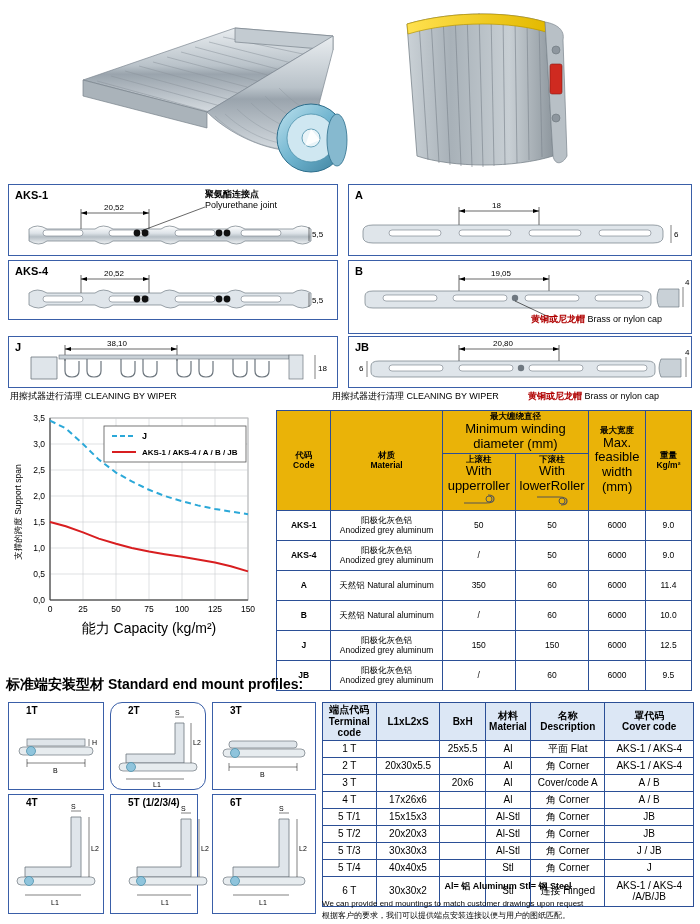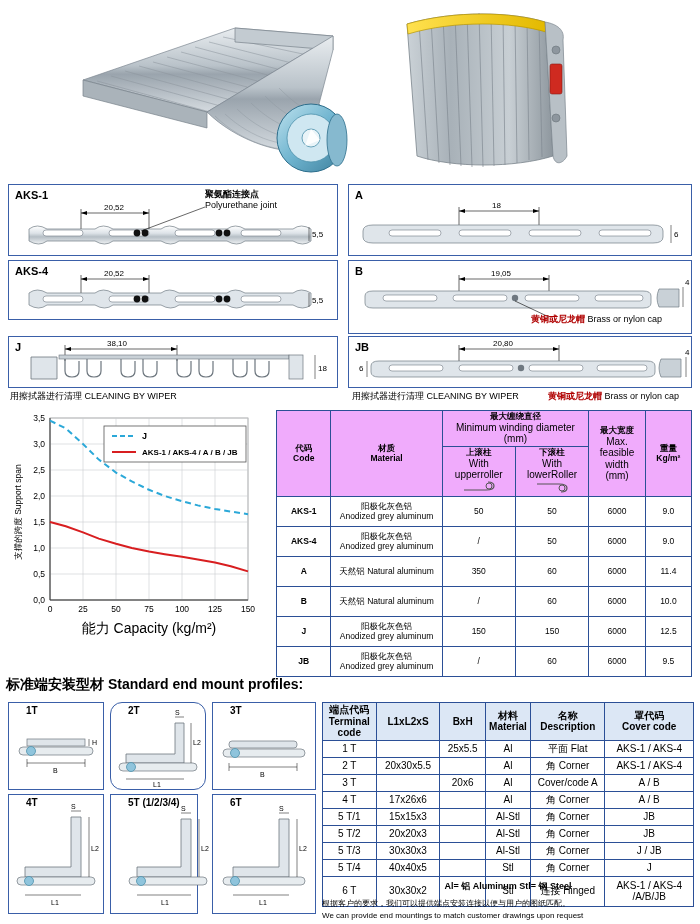--- a/index.html
+++ b/index.html
@@ -49,24 +49,24 @@
     font-size:8.5px;
     background:#fff;
   }
   .mat-table td, .mat-table th {
     border:1px solid #2b4f96;
     text-align:center;
     vertical-align:middle;
     padding:1px 2px;
     line-height:1.15;
   }
-  .mat-table thead td { background:#f0abfc; font-weight:bold; }
+  .mat-table thead td { background:#eab308; font-weight:bold; }
   .mat-table tbody td { background:#ffffff; height:30px; }
   .mat-table .lrow td:first-child { font-weight:bold; }
-  .cellsub { font-size:10px; font-weight:normal; }
+  .cellsub { font-size:13px; font-weight:normal; }
 
   
   .endmount-title {
     position:absolute; left:6px; top:676px;
     font-size:14px; font-weight:bold;
   }
   .mount-box {
     position:absolute; border:1px solid #3a5fa8; background:#fff;
   }
   .mount-box .mlabel {
@@ -376,21 +376,21 @@
         <rect x="248" y="28" width="50" height="6" rx="3"></rect>
       </g>
       <circle cx="172" cy="31" r="3.2" fill="#6f7880"></circle>
       <path d="M312,22 l20,0 l0,18 l-20,0 q-4,-9 0,-18 z" fill="#c9d1d7" stroke="#707b84" stroke-width="0.7"></path>
       <line x1="337" y1="20" x2="337" y2="40" stroke="#000" stroke-width="0.5"></line>
       <text x="336" y="18" class="dimtext" font-size="7">4</text>
       <line x1="18" y1="24" x2="18" y2="40" stroke="#000" stroke-width="0.5"></line>
       <text x="10" y="34" class="dimtext" font-size="7">6</text>
     </svg>
   </div>
-  <div class="caption" style="left:352px; top:390px;">
+  <div class="caption" style="left:332px; top:390px;">
     <span>用擦拭器进行清理</span>
     <span>CLEANING BY WIPER</span>
     <span style="display:inline-block; width:24px;"></span>
     <span class="cap-red">黄铜或尼龙帽</span>
     <span>Brass or nylon cap</span>
   </div>
 
   <div class="chart-wrap">
     <svg width="258" height="230" viewBox="0 0 258 230">
 
@@ -754,17 +754,17 @@
         <td></td>
         <td>Stl</td>
         <td>连接 Hinged</td>
         <td>AKS-1 / AKS-4 /A/B/JB</td>
       </tr>
     </tbody>
   </table>
 
   <div class="alsteel">Al= 铝 Aluminum Stl= 钢 Steel</div>
   <div class="bottom-note" style="top:898px;">
+    <div>We can provide end mountings to match customer drawings upon request</div>
     <div>根据客户的要求，我们可以提供端点安装连接以便与用户的图纸匹配。</div>
-    <div>We can provide end mountings to match customer drawings upon request</div>
   </div>
 
 </div>
 
 </body></html>

